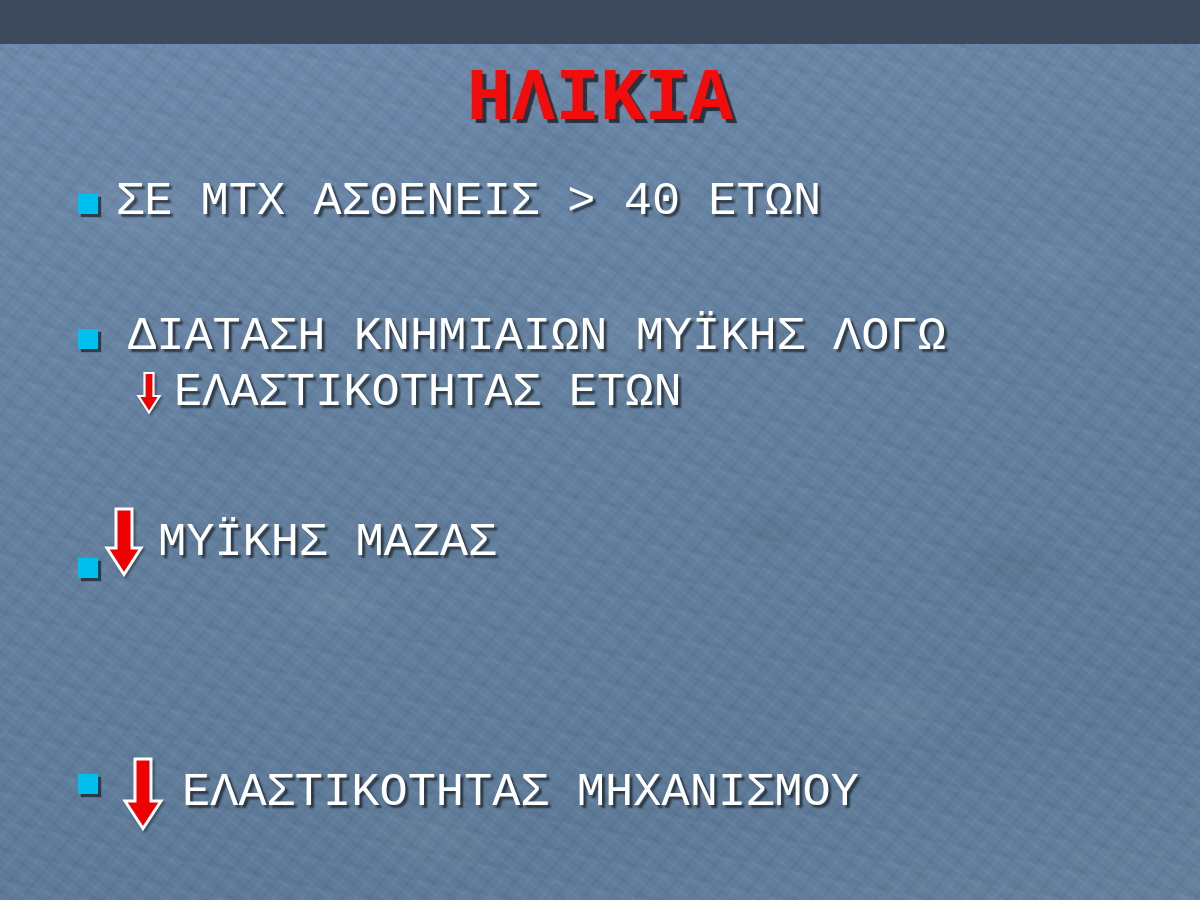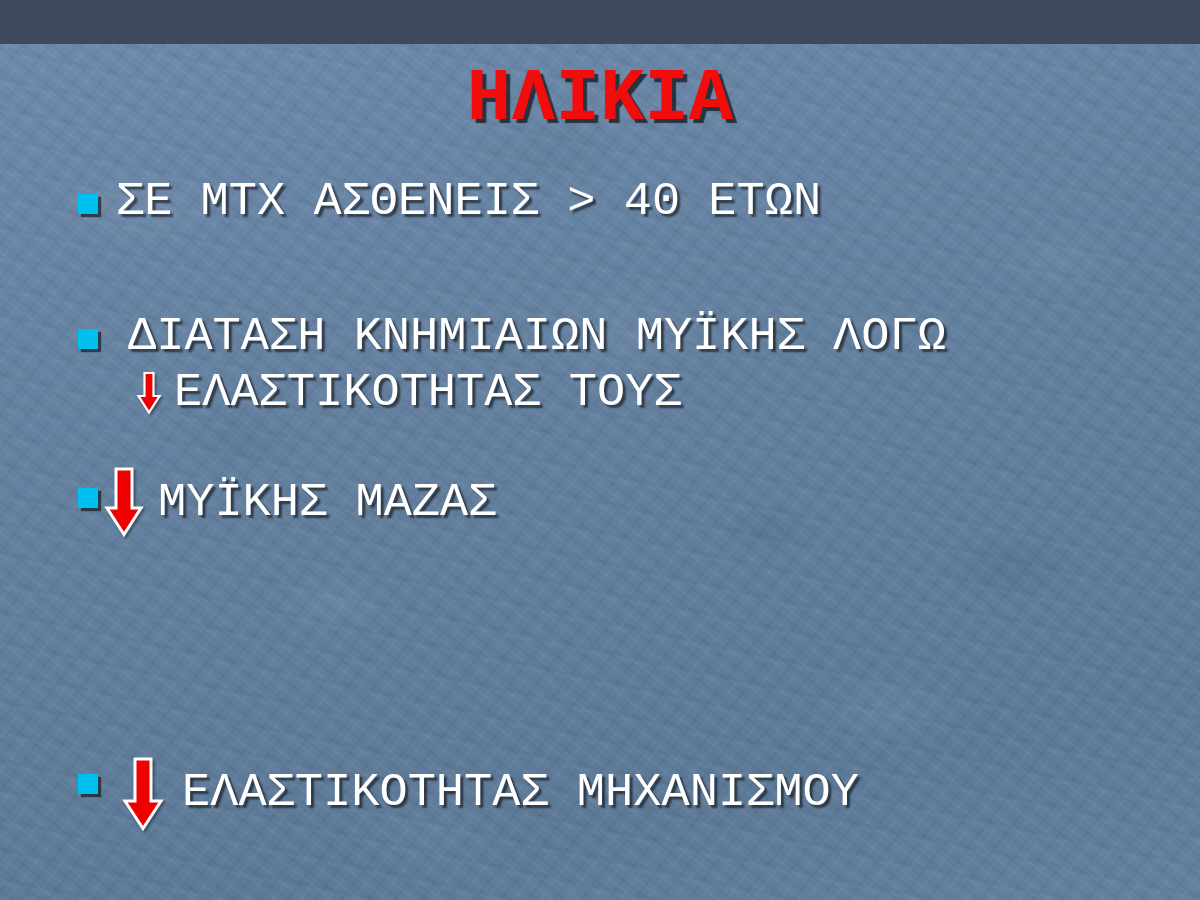--- a/index.html
+++ b/index.html
@@ -96,21 +96,21 @@
   }
 
   
   .row-1 { top: 130px; }
   .row-1 .bullet-body { margin-left: 18px; }
 
   .row-2 { top: 265px; }
   .row-2 .bullet-body { margin-left: 30px; }
   .row-2 .line-2 { margin-left: 8px; }
 
-  .row-3 { top: 424px; }
+  .row-3 { top: 464px; align-items: flex-end; }
   .row-3 .bullet-body { margin-left: 6px; }
 
   .row-4 { top: 583px; }
   .row-4 .bullet-body { margin-left: 36px; }
 
   .row-5 { top: 710px; }
   .row-5 .bullet-body { margin-left: 24px; }
 
   .txt { display: inline-block; }
 
@@ -150,21 +150,21 @@
       <span class="bullet-body">
         <span class="line line-1">
           <span class="txt">ΔΙΑΤΑΣΗ ΚΝΗΜΙΑΙΩΝ ΜΥΪΚΗΣ ΛΟΓΩ</span>
         </span>
         <span class="line line-2">
           <span class="arrow arrow-sm">
             <svg viewBox="0 0 26 44" width="26" height="44" aria-hidden="true">
               <path d="M8.5 2 L17.5 2 L17.5 25 L23.5 25 L13 41.5 L2.5 25 L8.5 25 Z" fill="#ee0000" stroke="#ffffff" stroke-width="2.2" stroke-linejoin="miter"></path>
             </svg>
           </span>
-          <span class="txt">ΕΛΑΣΤΙΚΟΤΗΤΑΣ ΤΟΥΣ</span>
+          <span class="txt">ΕΛΑΣΤΙΚΟΤΗΤΑΣ ΕΤΩΝ</span>
         </span>
       </span>
     </div>
 
     <div class="bullet-row row-3">
       <span class="marker"></span>
       <span class="bullet-body">
         <span class="line line-1">
           <span class="arrow arrow-lg">
             <svg viewBox="0 0 40 72" width="40" height="72" aria-hidden="true">

